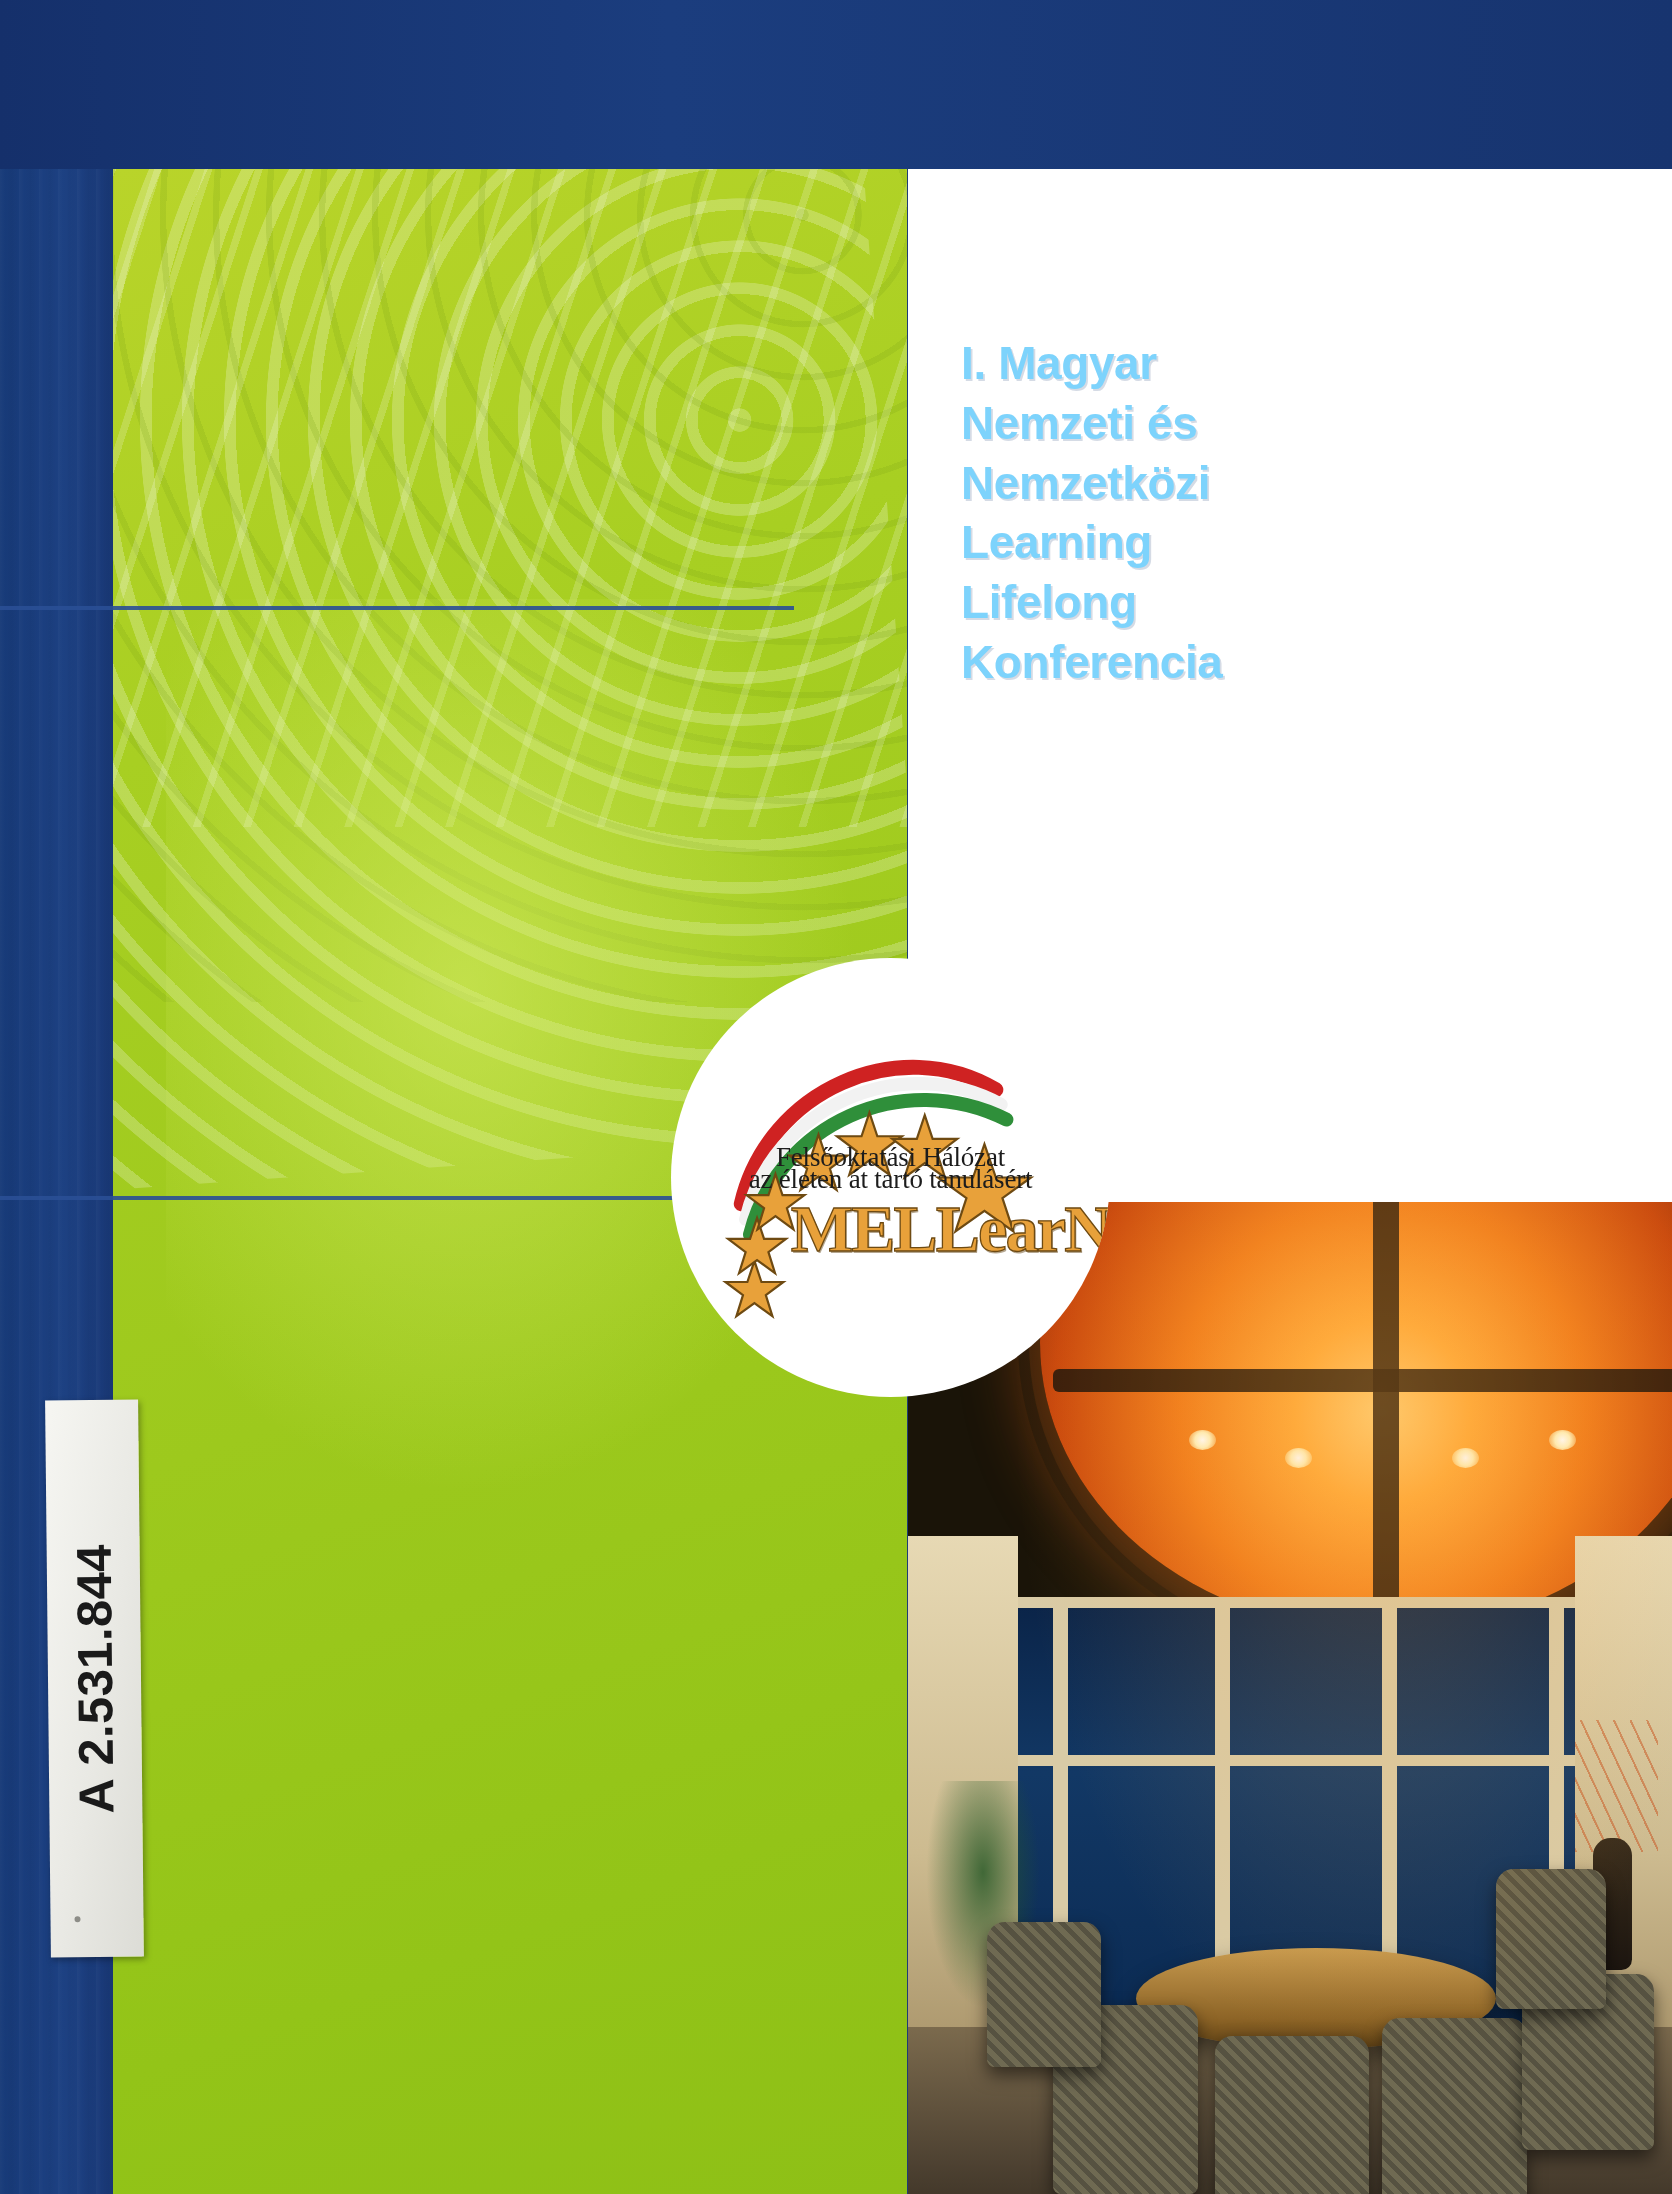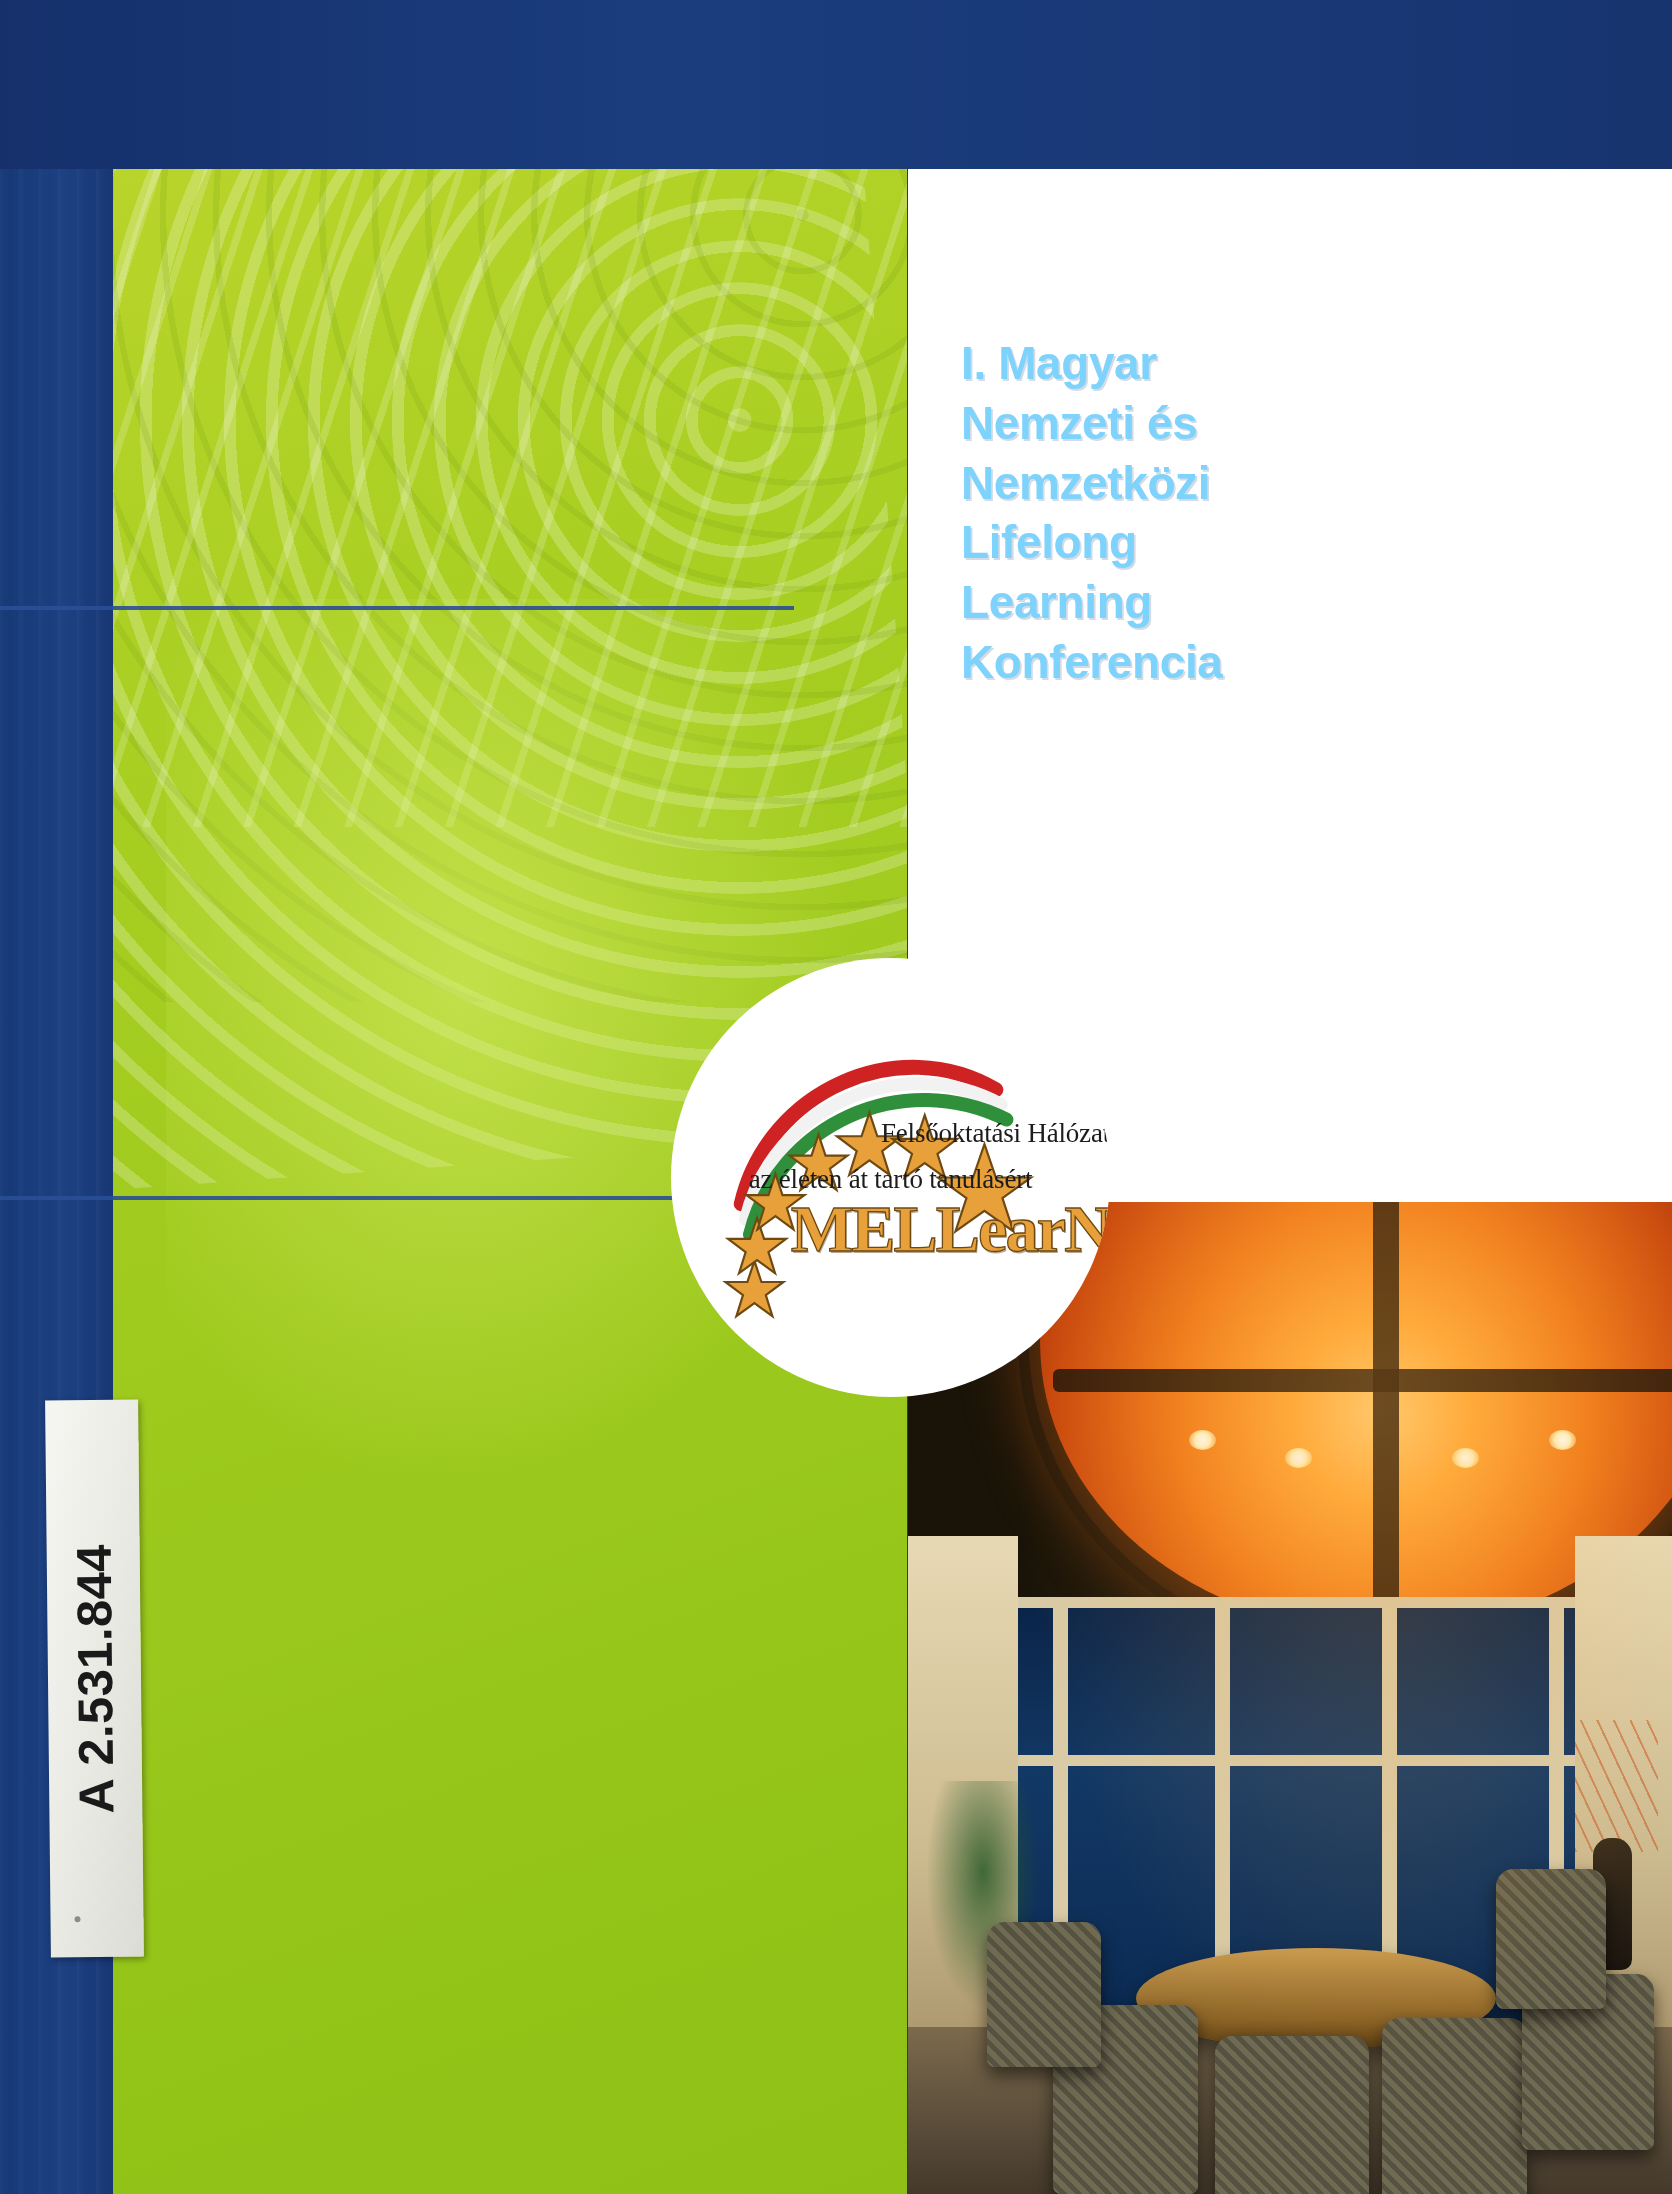--- a/index.html
+++ b/index.html
@@ -357,21 +357,21 @@
     position: absolute;
     left: 0;
     width: 439px;
     text-align: center;
     color: #1c1c1c;
     font-family: "Liberation Serif", serif;
     font-size: 27px;
     font-weight: normal;
     letter-spacing: -0.2px;
   }
-  .logo-text-1 { top: 160px; text-align: right; }
+  .logo-text-1 { top: 184px; }
   .logo-text-2 { top: 206px; }
   .logo-word {
     position: absolute;
     left: 0;
     top: 233px;
     width: 439px;
     text-align: right;
     font-family: "Liberation Serif", serif;
     font-weight: bold;
     font-size: 66px;
@@ -431,22 +431,22 @@
   <div class="green-sep" style="top: 1196px;"></div>
 
   <div class="white-panel"></div>
 
   <div class="header-band"></div>
 
   <div class="title-block">
     <span class="line">I. Magyar</span>
     <span class="line">Nemzeti és</span>
     <span class="line">Nemzetközi</span>
+    <span class="line">Learning</span>
     <span class="line">Lifelong</span>
-    <span class="line">Learning</span>
     <span class="line">Konferencia</span>
   </div>
 
   <div class="photo">
     <div class="ceiling"></div>
     <div class="ceil-ring"></div>
     <div class="beam beam-v"></div>
     <div class="beam beam-h"></div>
     <div class="spot" style="left:281px;  top:228px;"></div>
     <div class="spot" style="left:377px;  top:246px;"></div>

